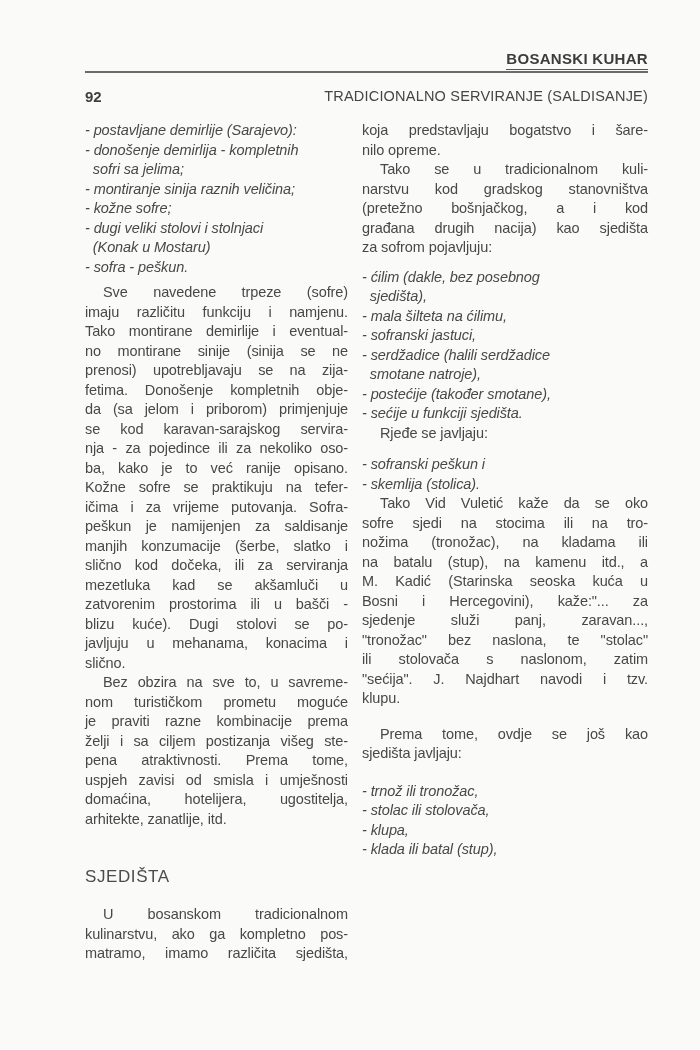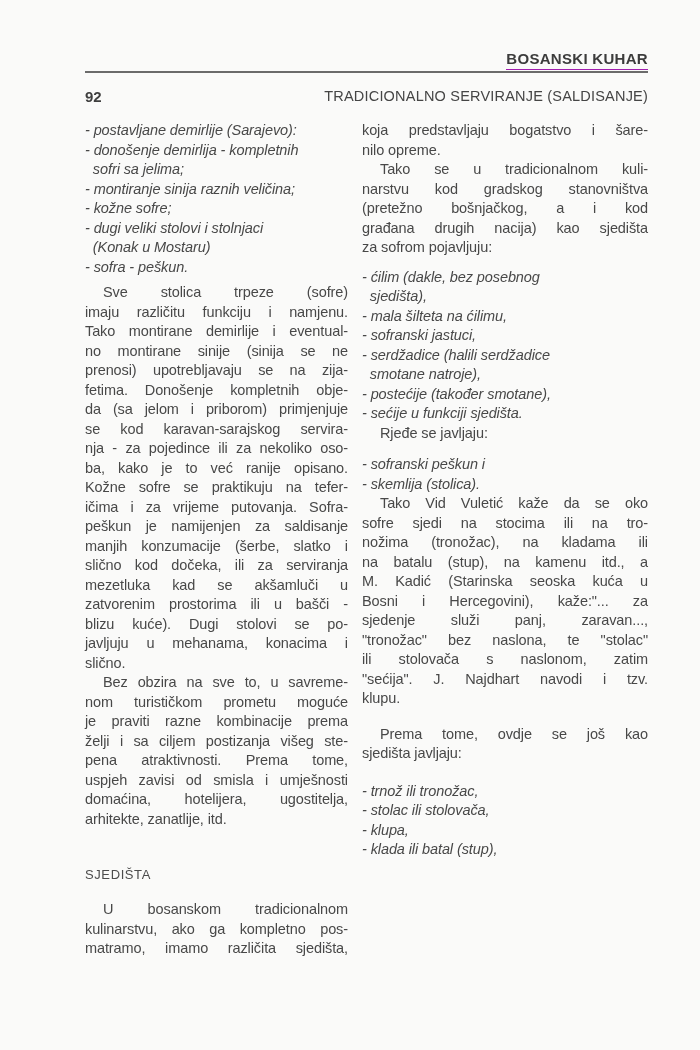--- a/index.html
+++ b/index.html
@@ -75,21 +75,21 @@
   .para .ln:first-child { text-indent: 18px; }
   .para.noind .ln:first-child { text-indent: 0; }
   .para .ln:last-child { text-align-last: left; }
   .para.open .ln:last-child { text-align-last: justify; }
   .list .ln {
     font-style: italic;
     text-align: left;
   }
   
   .heading {
-    font-size: 13px;
+    font-size: 17px;
     font-weight: normal;
     letter-spacing: 0.6px;
     color: #4c4c4c;
     margin: 38px 0 18px 0;
   }
   
   .mb6  { margin-bottom: 6px; }
   .mt8  { margin-top: 0; }
   .mt10 { margin-top: 10px; }
   .mt12 { margin-top: 12px; }
@@ -119,21 +119,21 @@
           <div class="ln">- postavljane demirlije (Sarajevo):</div>
           <div class="ln">- donošenje demirlija - kompletnih</div>
           <div class="ln">&nbsp;&nbsp;sofri sa jelima;</div>
           <div class="ln">- montiranje sinija raznih veličina;</div>
           <div class="ln">- kožne sofre;</div>
           <div class="ln">- dugi veliki stolovi i stolnjaci</div>
           <div class="ln">&nbsp;&nbsp;(Konak u Mostaru)</div>
           <div class="ln">- sofra - peškun.</div>
         </div>
       <div class="para">
-          <div class="ln">Sve stolica trpeze (sofre)</div>
+          <div class="ln">Sve navedene trpeze (sofre)</div>
           <div class="ln">imaju različitu funkciju i namjenu.</div>
           <div class="ln">Tako montirane demirlije i eventual-</div>
           <div class="ln">no montirane sinije (sinija se ne</div>
           <div class="ln">prenosi) upotrebljavaju se na zija-</div>
           <div class="ln">fetima. Donošenje kompletnih obje-</div>
           <div class="ln">da (sa jelom i priborom) primjenjuje</div>
           <div class="ln">se kod karavan-sarajskog servira-</div>
           <div class="ln">nja - za pojedince ili za nekoliko oso-</div>
           <div class="ln">ba, kako je to već ranije opisano.</div>
           <div class="ln">Kožne sofre se praktikuju na tefer-</div>

